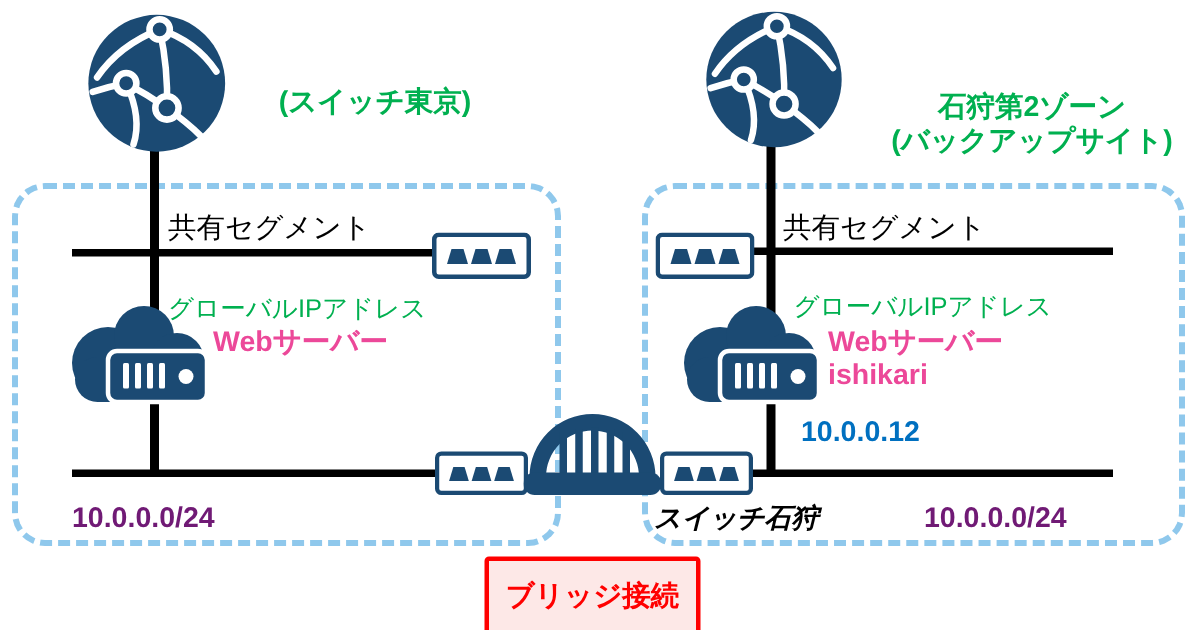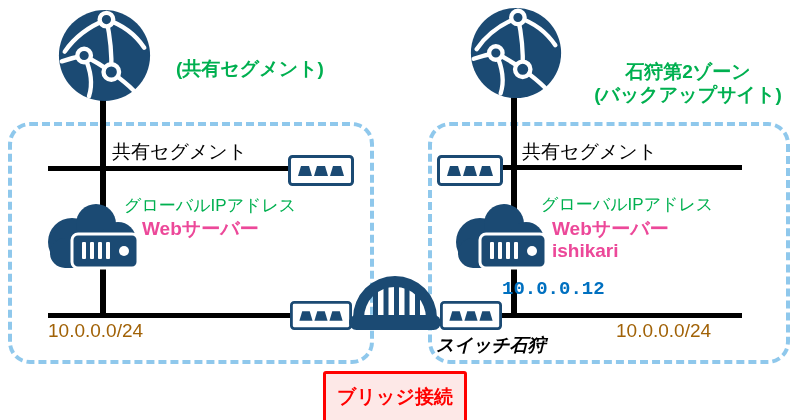--- a/index.html
+++ b/index.html
@@ -19,33 +19,33 @@
   #hline-bot-right { left:440px; top:313px; width:302px; height:5px; }
 
   .zone-title { position:absolute; color:#00B050; font-weight:bold; font-size:19px; line-height:23px; text-align:center; z-index:3; white-space:nowrap; }
   #title-left  { left:168px; top:57px; width:164px; }
   #title-right { left:581px; top:60px; width:214px; }
 
   .seg-label { position:absolute; color:#000; font-weight:normal; font-size:19px; z-index:3; white-space:nowrap; }
   #seg-label-left  { left:112px; top:139px; }
   #seg-label-right { left:522px; top:139px; }
 
-  .gip-label { position:absolute; color:#00B050; font-size:17px; z-index:3; white-space:nowrap;margin-left:12px; }
+  .gip-label { position:absolute; color:#00B050; font-size:17px; z-index:3; white-space:nowrap; }
   #gip-left  { left:112px; top:194px; }
   #gip-right { left:529px; top:193px; }
 
   .server-label { position:absolute; color:#ec4899; font-weight:bold; font-size:19px; line-height:22px; z-index:3; white-space:nowrap; }
   #server-label-left  { left:142px; top:218px; }
   #server-label-right { left:552px; top:218px; }
 
   .ip-label { position:absolute; color:#0070C0; font-weight:bold; font-size:19px; z-index:3; white-space:nowrap; }
   #ip-left  { left:117px; top:278px; }
-  #ip-right { left:502px; top:278px;font-family:Liberation Mono, monospace; }
-
-  .cidr-label { position:absolute; color:#a16207; font-weight:normal; font-size:19px; z-index:3; white-space:nowrap; }
+  #ip-right { left:534px; top:278px; }
+
+  .cidr-label { position:absolute; color:#701a75; font-weight:bold; font-size:19px; z-index:3; white-space:nowrap;margin-top:15px; }
   #cidr-left  { left:48px;  top:320px; }
   #cidr-right { left:616px; top:320px; }
 
   .switch-label { position:absolute; color:#000; font-weight:bold; font-size:18px; z-index:3; white-space:nowrap; }
   #switch-label-left  { left:254px; top:331px; }
   #switch-label-right { left:436px; top:333px;font-style:italic; }
 
   .icon { position:absolute; z-index:4; }
   #globe-left  { left:56px;  top:7px; }
   #globe-right { left:468px; top:5px; }
@@ -71,21 +71,21 @@
   <div class="zone-box" id="zone-right"></div>
 
   <div class="line" id="vline-left"></div>
   <div class="line" id="vline-right"></div>
   <div class="line" id="hline-top-left"></div>
   <div class="line" id="hline-top-right"></div>
   <div class="line" id="hline-bot-left"></div>
   <div class="line" id="hline-bot-right"></div>
 
   <div class="zone-title" id="title-left">
-    <div>(共有セグメント)</div>
+    <div>(スイッチ東京)</div>
   </div>
   <div class="zone-title" id="title-right">
     <div>石狩第2ゾーン</div>
     <div>(バックアップサイト)</div>
   </div>
 
   <div class="seg-label" id="seg-label-left">共有セグメント</div>
   <div class="seg-label" id="seg-label-right">共有セグメント</div>
 
   <div class="gip-label" id="gip-left">グローバルIPアドレス</div>

